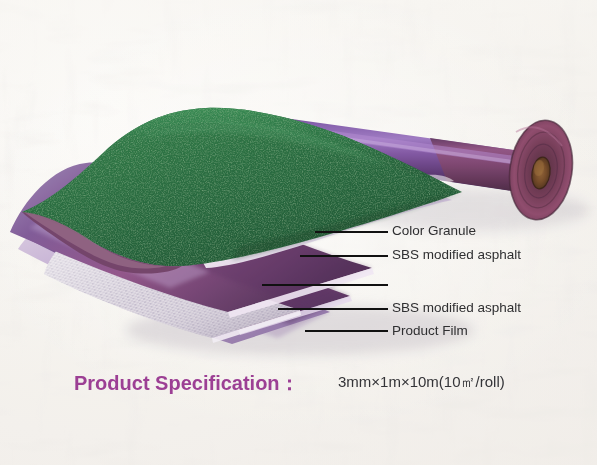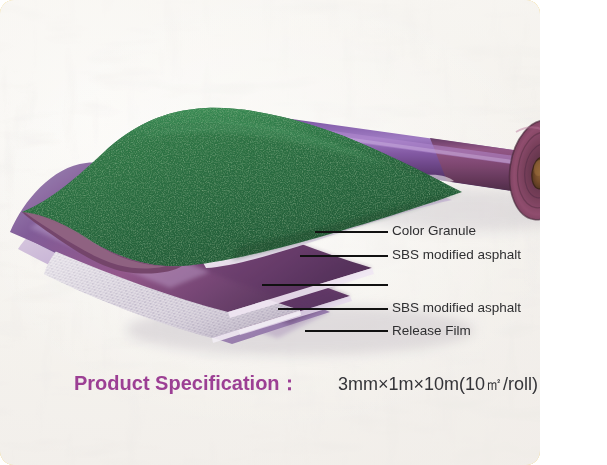--- a/index.html
+++ b/index.html
@@ -2,26 +2,25 @@
 <html><head>
 <meta charset="utf-8">
 <style>
   html, body {
     margin: 0;
     padding: 0;
     background: #ffffff;
   }
   #stage {
     position: relative;
-    width: 540px;
+    width: 597px;
     height: 465px;
     overflow: hidden;
     font-family: "Liberation Sans", sans-serif;
     background-color: #eab308;
-    border-radius: 14px;
   }
 
   
   .bg-base {
     position: absolute;
     inset: 0;
     background:
       radial-gradient(circle at 18% 22%, #fdfcfb 0%, #f6f4f1 55%, #f2efeb 100%);
   }
   .bg-fibers {
@@ -80,21 +79,21 @@
     font-size: 20px;
     font-weight: 600;
     color: #9c3f94;
     white-space: nowrap;
     line-height: 1.35;
   }
   .spec-value {
     position: absolute;
     left: 330px;
     top: 2px;
-    font-size: 18px;
+    font-size: 15px;
     color: #343438;
     white-space: nowrap;
     line-height: 1.35;
     text-align: right;
   }
 </style>
 </head>
 <body>
 
 <div id="stage">
@@ -391,20 +390,20 @@
         <line x1="300" y1="256" x2="388" y2="256"></line>
         <line x1="262" y1="285" x2="388" y2="285"></line>
         <line x1="278" y1="309" x2="388" y2="309"></line>
         <line x1="305" y1="331" x2="388" y2="331"></line>
       </g>
   </svg>
 
   <div class="callout-label cl-0">Color Granule</div>
   <div class="callout-label cl-1">SBS  modified asphalt</div>
   <div class="callout-label cl-3">SBS  modified asphalt</div>
-  <div class="callout-label cl-4">Release Film</div>
+  <div class="callout-label cl-4">Product Film</div>
 
   <div class="spec-row">
     <div class="spec-title">Product Specification：</div>
     <div class="spec-value">3mm×1m×10m(10㎡/roll)</div>
   </div>
 
 </div>
 
 </body></html>

